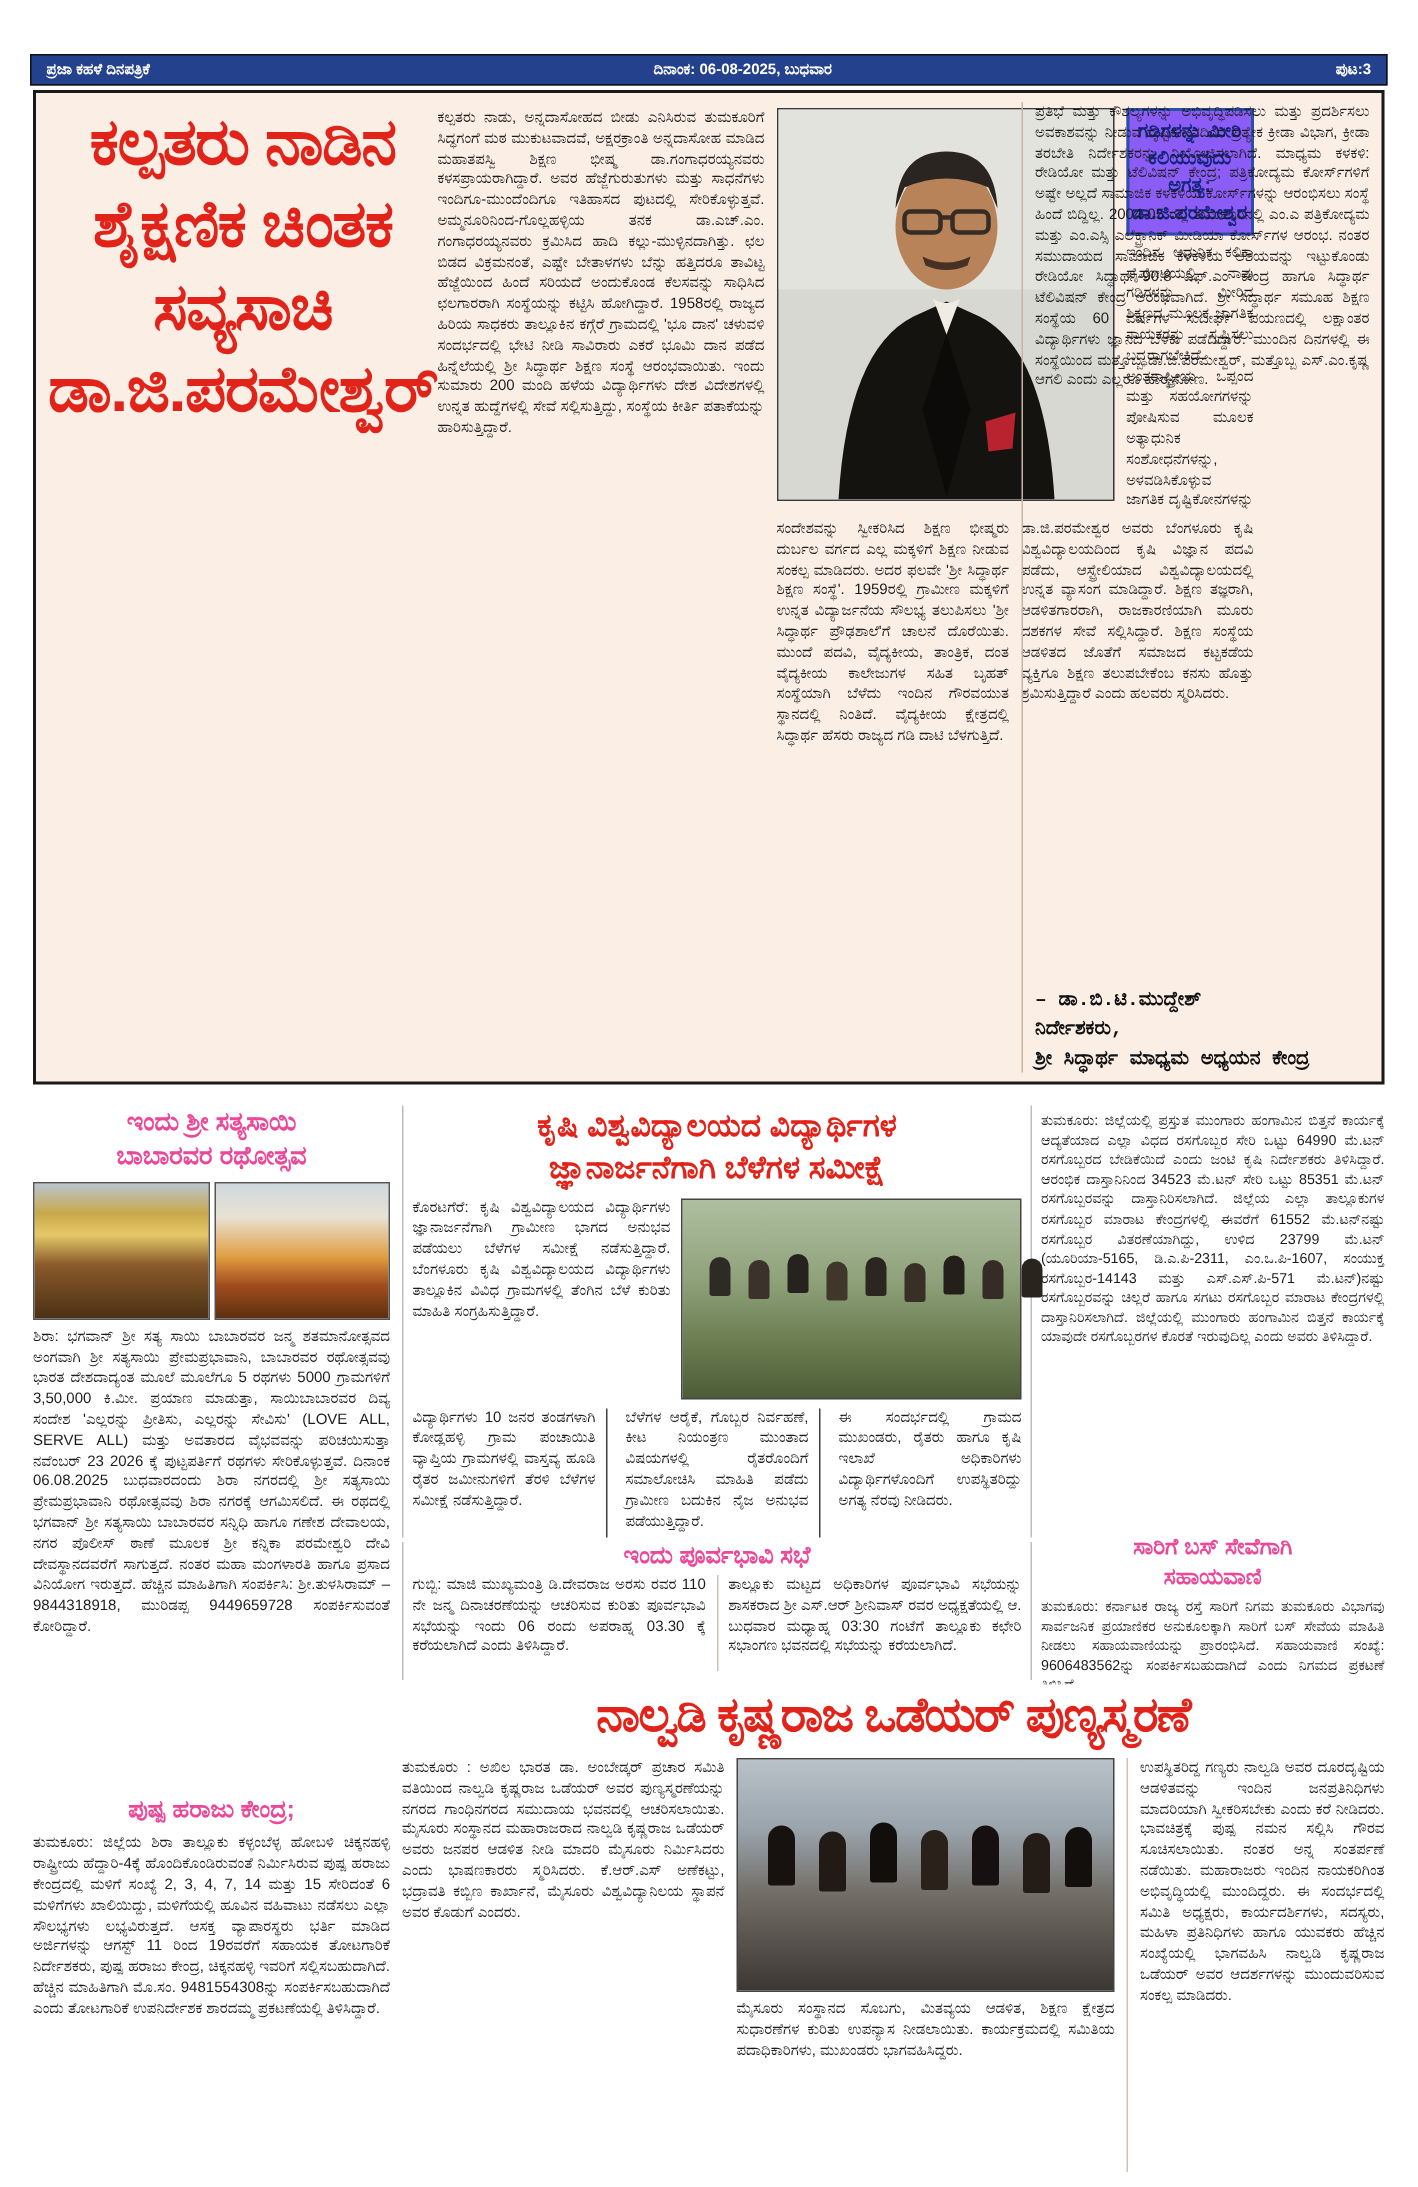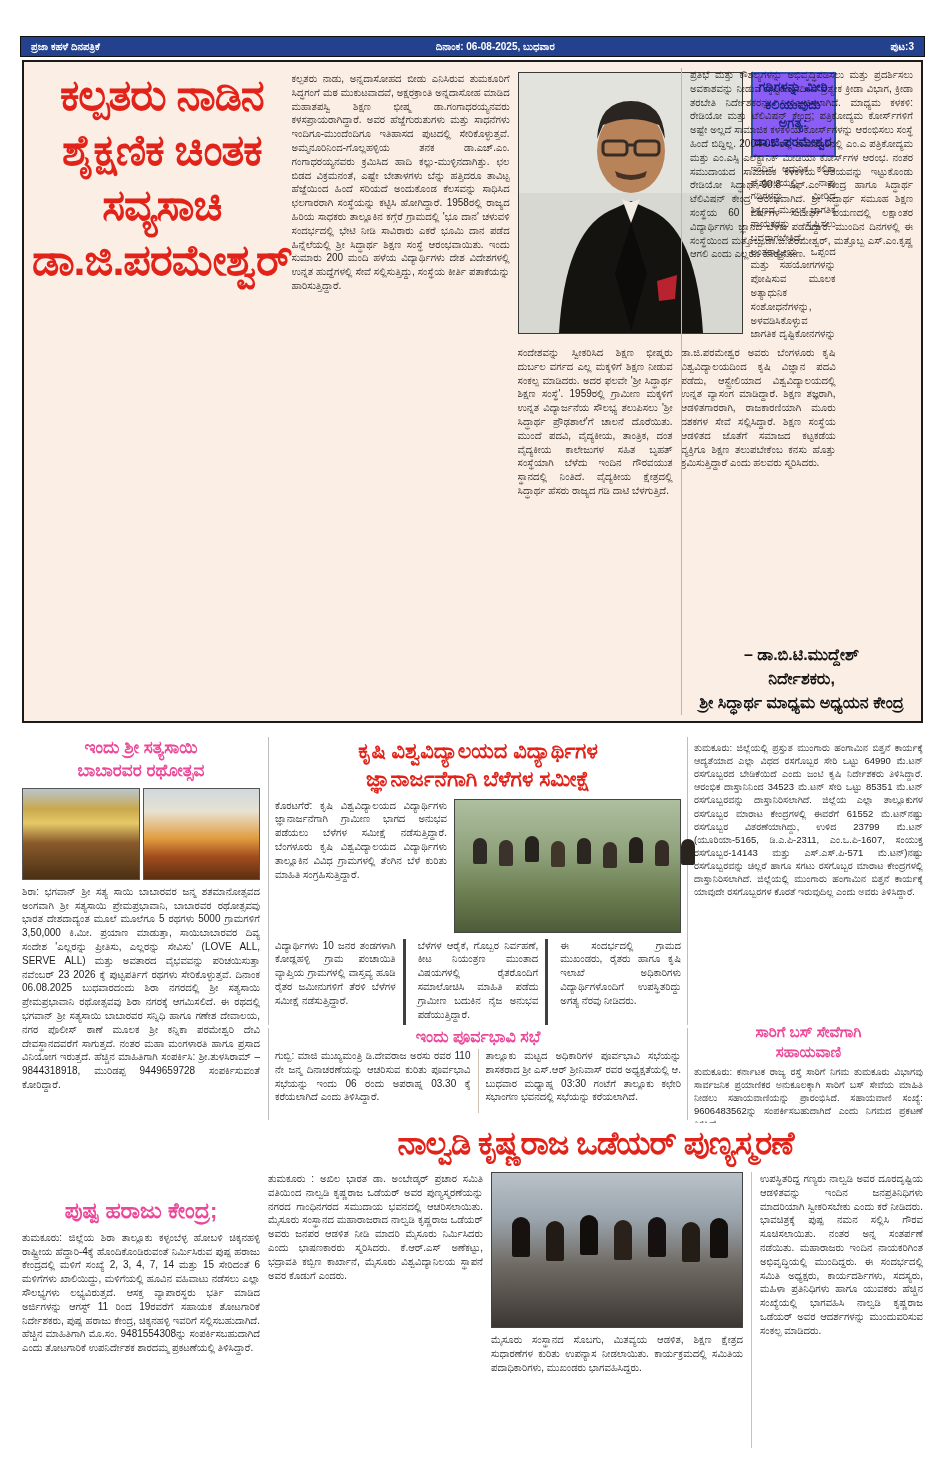--- a/index.html
+++ b/index.html
@@ -28,51 +28,51 @@
   .side { flex:1; margin-left:8px; display:flex; flex-direction:column; min-width:0; }
   .callout { background:#8b5cf6; border:2px solid #2b50a8; color:#13267e; font-weight:bold;
              text-align:center; font-size:13px; line-height:1.4; padding:4px 2px; margin-bottom:5px; }
   .side-text { flex:1; }
   .mid-bottom { display:flex; flex:1; margin-top:6px; min-height:0; }
   .colA { flex:1; margin-right:8px; }
   .colB { flex:1; }
   .right-col { width:232px; margin-left:8px; border-left:1px solid #c7b5a4; padding-left:8px;
                display:flex; flex-direction:column; }
   .right-col .bt { flex:1; }
-  .byline { text-align:center; font-weight:bold; font-size:16px; line-height:1.5; margin-top:4px; color:#111; }
+  .byline { text-align:left; font-weight:bold; font-size:13px; line-height:1.5; margin-top:4px; color:#111;font-family:Liberation Mono, monospace; }
 
   
   .story-title { font-weight:bold; text-align:center; color:#ec4899; }
   .red { color:#e2231a; }
 
   .sai-block   { left:22px;  top:737px;  width:238px; height:452px; }
   .sai-title   { font-size:17px; line-height:1.35; }
   .sai-photos  { display:flex; gap:3px; height:92px; margin:5px 0; }
   .sai-photo   { flex:1; border:1px solid #555; }
   .sai-photo.p1 { background:linear-gradient(180deg,#b9c6cf 0%,#c9a84c 22%,#e5c968 38%,#8a5a2b 60%,#4a3014 100%); }
   .sai-photo.p2 { background:linear-gradient(180deg,#cfd8de 0%,#e8e2d2 25%,#e09c3f 55%,#a34d1e 75%,#5c2f10 100%); }
   .sai-body { height:300px; }
 
   .pushpa-block { left:22px; top:1196px; width:238px; height:254px; }
-  .pushpa-title { font-size:22px; line-height:1.4; }
+  .pushpa-title { font-size:16px; line-height:1.4; }
 
   .agri-block { left:268px; top:737px; width:420px; height:288px; padding:0 6px;
                 border-left:1px solid #bdbdbd; border-right:1px solid #bdbdbd; }
   .agri-title { font-size:21px; line-height:1.35; }
   .agri-row { display:flex; margin-top:5px; height:134px; }
   .agri-intro { width:172px; margin-right:7px; }
   .agri-photo { flex:1; border:1px solid #444;
                 background:linear-gradient(180deg,#aebfa0 0%,#8fa27b 40%,#6d7f52 70%,#4d5c38 100%); position:relative; }
   .agri-photo .crowd { position:absolute; left:18px; top:38px; width:14px; height:26px; border-radius:7px 7px 2px 2px;
                 background:#2e2a26;
                 box-shadow:26px 2px 0 #3a322b, 52px -2px 0 #26221e, 78px 3px 0 #403629, 104px 0 0 #2b2620,
                            130px 4px 0 #382f27, 156px -1px 0 #241f1b, 182px 2px 0 #352d25, 208px 1px 0 #2a241f; }
   .agri-cols { display:flex; margin-top:6px; height:86px; }
   .agri-cols .bt { flex:1; }
-  .agri-cols .bt + .bt { margin-left:7px; border-left:3px solid #404040; padding-left:12px; }
+  .agri-cols .bt + .bt { margin-left:7px; border-left:1px solid #404040; padding-left:12px; }
 
   .purva-block { left:268px; top:1028px; width:420px; height:92px; padding:0 6px;
                  border-left:1px solid #bdbdbd; border-right:1px solid #bdbdbd; }
   .purva-title { font-size:16px; margin-bottom:3px; }
   .purva-cols { display:flex; height:64px; }
   .purva-cols .bt { flex:1; }
   .purva-cols .bt + .bt { margin-left:7px; border-left:1px solid #cfc2b4; padding-left:7px; }
 
   .fert-block { left:694px; top:737px; width:229px; height:278px; }
   .fert-title { font-size:17px; line-height:1.4; }

